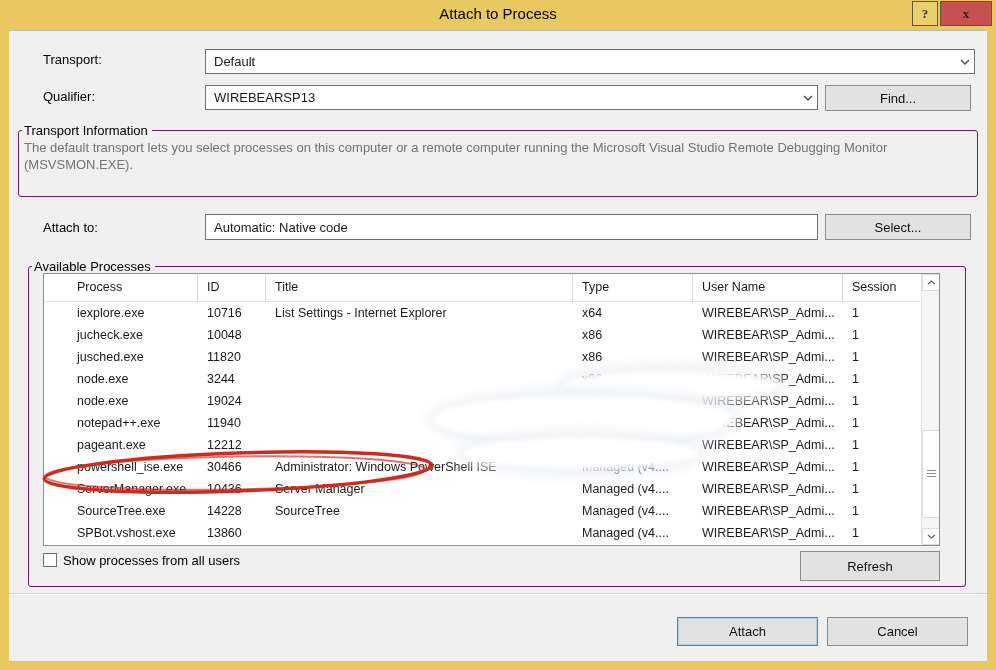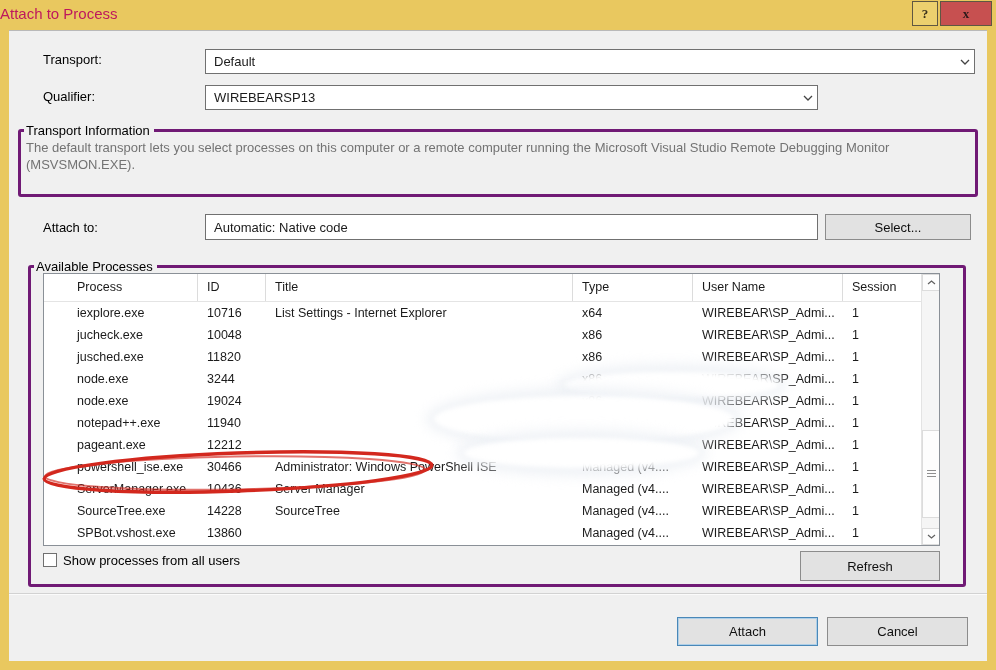--- a/index.html
+++ b/index.html
@@ -4,21 +4,21 @@
 <style>
   html,body { margin:0; padding:0; background:#fff; }
   * { box-sizing:border-box; }
   body { font-family:"Liberation Sans", sans-serif; color:#1b1b1b; }
 
   .dialog { position:relative; width:996px; height:670px; background:#e9c85f; overflow:hidden; }
 
   
   .titlebar { position:absolute; top:0; left:0; width:100%; height:30px; }
   .titlebar .title { position:absolute; left:0; right:0; top:0; height:30px; line-height:28px;
-                     font-size:15px; color:#be185d; }
+                     text-align:center; font-size:15px; color:#000000; }
   .caption-buttons { position:absolute; top:1px; right:4px; display:flex; gap:2px; }
   .cap-btn { height:25px; border:1px solid #5f5742; display:flex; align-items:center; justify-content:center;
              font-size:13px; font-weight:bold; cursor:default; padding:0; }
   .help-btn { width:26px; background:#ecd06e; color:#3a321c; font-family:"Liberation Serif", serif; }
   .close-btn { width:52px; background:#c75050; color:#2d1a1a; font-family:"Liberation Serif", serif; }
 
   
   .content { position:absolute; left:9px; top:30px; width:978px; height:631px;
              background:#f0f0f0; border-top:1px solid #b9b9b9; }
 
@@ -26,21 +26,21 @@
 
   .combo, .textbox { position:absolute; background:#ffffff; border:1px solid #707070;
                      font-size:13px; display:flex; align-items:center; }
   .combo .val, .textbox .val { white-space:nowrap; overflow:hidden; flex:1;margin-left:8px; }
   .combo .chev { width:18px; display:flex; align-items:center; justify-content:center; }
 
   .btn { position:absolute; background:#e2e2e2; border:1px solid #8c8c8c; font-family:"Liberation Sans",sans-serif;
          font-size:13px; color:#101010; text-align:center; padding:0; cursor:default; }
   .btn-default { border:1px solid #4a88b8; box-shadow: inset 0 0 0 1px #aecfe8; }
 
-  fieldset.gb { position:absolute; border:3px solid #701a75; border-radius:3px; margin:0; padding:0; }
+  fieldset.gb { position:absolute; border:1px solid #701a75; border-radius:3px; margin:0; padding:0; }
   fieldset.gb legend { font-size:13px; color:#000; margin-left:3px; padding:0 4px 0 2px; }
   .gb-text { margin:1px 8px 0 5px; max-width:908px; font-size:13px; line-height:17px; color:#737373; }
 
   
   .listview { position:absolute; left:34px; top:242px; width:897px; height:273px;
               background:#ffffff; border:1px solid #8a9097; overflow:hidden; }
   .lv-header { display:flex; height:28px; line-height:27px; background:#ffffff;
                border-bottom:1px solid #e4e4e4; font-size:12.5px; color:#1a1a1a;
                width:877px; }
   .hcell { padding-left:9px; border-right:1px solid #dcdcdc; white-space:nowrap; overflow:hidden; }
@@ -109,20 +109,21 @@
 
     <span class="form-label" style="left:34px; top:58px;">Qualifier:</span>
     <div class="combo" style="left:196px; top:54px; width:613px; height:25px;">
       <span class="val">WIREBEARSP13</span>
       <span class="chev">
         <svg class="chev-svg" width="10" height="6" viewBox="0 0 10 6">
             <path d="M1 1 L5 5 L9 1" stroke="#444" stroke-width="1.3" fill="none"></path>
           </svg>
       </span>
     </div>
+    <button class="btn" style="left:816px; top:54px; width:146px; height:26px;">Find...</button>
 
     <fieldset class="gb" style="left:9px; top:92px; width:960px; height:74px;">
       <legend>Transport Information</legend>
       <div class="gb-text">The default transport lets you select processes on this computer or a remote computer running the Microsoft Visual Studio Remote Debugging Monitor (MSVSMON.EXE).</div>
     </fieldset>
 
     <span class="form-label" style="left:34px; top:189px;">Attach to:</span>
     <div class="textbox" style="left:196px; top:183px; width:613px; height:26px;">
       <span class="val">Automatic: Native code</span>
     </div>

